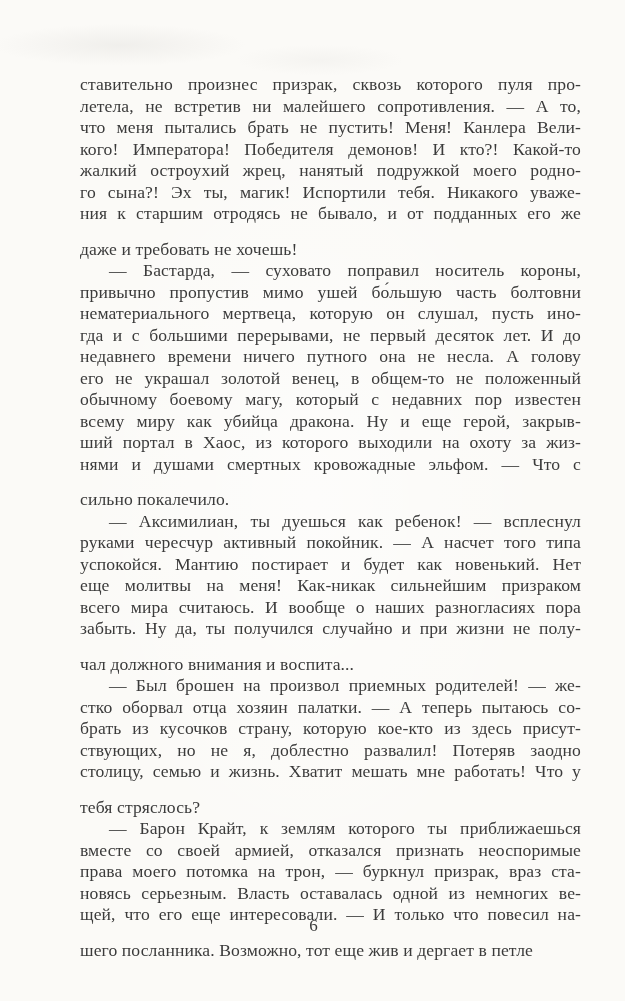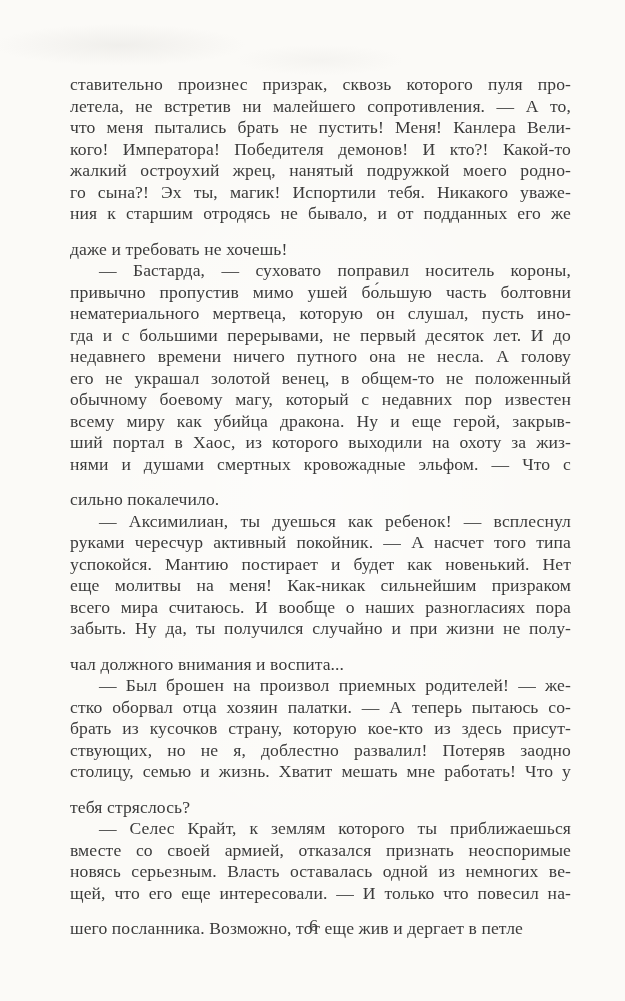--- a/index.html
+++ b/index.html
@@ -13,21 +13,21 @@
     background-color: #fbfaf7;
     background-image:
       radial-gradient(ellipse 180px 30px at 120px 45px, rgba(190,188,184,0.18), rgba(190,188,184,0) 70%),
       radial-gradient(ellipse 120px 22px at 320px 60px, rgba(190,188,184,0.10), rgba(190,188,184,0) 70%),
       radial-gradient(ellipse 300px 500px at 312px 500px, rgba(255,255,255,0.5), rgba(255,255,255,0) 80%);
     overflow: hidden;
     font-family: "Liberation Serif", "DejaVu Serif", serif;
   }
   .text-block {
     position: absolute;
-    left: 70px;
+    left: 80px;
     top: 74px;
     width: 501px;
   }
   .para {
     margin: 0;
     padding: 0;
   }
   .line {
     height: 21.5px;
     line-height: 21.5px;
@@ -96,21 +96,22 @@
       </div>
       <div class="para">
         <div class="line indent" style="color: rgb(59, 59, 59);">— Был брошен на произвол приемных родителей! — же-</div>
         <div class="line" style="color: rgb(59, 59, 59);">стко оборвал отца хозяин палатки. — А теперь пытаюсь со-</div>
         <div class="line" style="color: rgb(59, 59, 59);">брать из кусочков страну, которую кое-кто из здесь присут-</div>
         <div class="line" style="color: rgb(59, 59, 59);">ствующих, но не я, доблестно развалил! Потеряв заодно</div>
         <div class="line" style="color: rgb(59, 59, 59);">столицу, семью и жизнь. Хватит мешать мне работать! Что у</div>
         <div class="line last" style="color: rgb(59, 59, 59);">тебя стряслось?</div>
       </div>
       <div class="para">
-        <div class="line indent" style="color: rgb(59, 59, 59);">— Селес Крайт, к землям которого ты приближаешься</div>
+        <div class="line indent" style="color: rgb(59, 59, 59);">— Барон Крайт, к землям которого ты приближаешься</div>
         <div class="line" style="color: rgb(59, 59, 59);">вместе со своей армией, отказался признать неоспоримые</div>
+        <div class="line" style="color: rgb(59, 59, 59);">права моего потомка на трон, — буркнул призрак, враз ста-</div>
         <div class="line" style="color: rgb(59, 59, 59);">новясь серьезным. Власть оставалась одной из немногих ве-</div>
         <div class="line" style="color: rgb(59, 59, 59);">щей, что его еще интересовали. — И только что повесил на-</div>
         <div class="line last" style="color: rgb(59, 59, 59);">шего посланника. Возможно, тот еще жив и дергает в петле</div>
       </div>
     </div>
   <div class="page-number">6</div>
 </div>
 
 </body></html>

